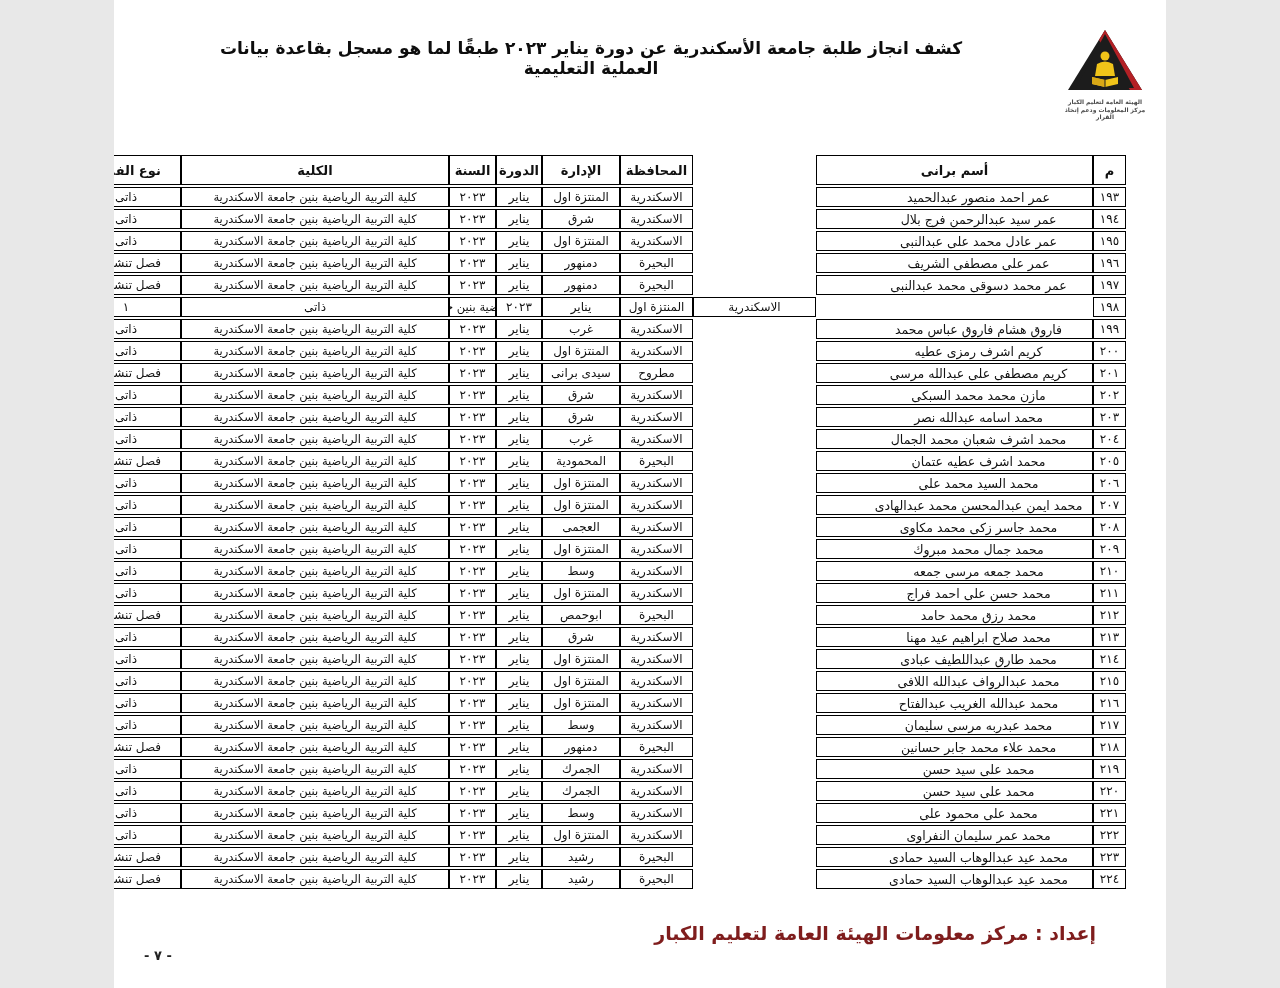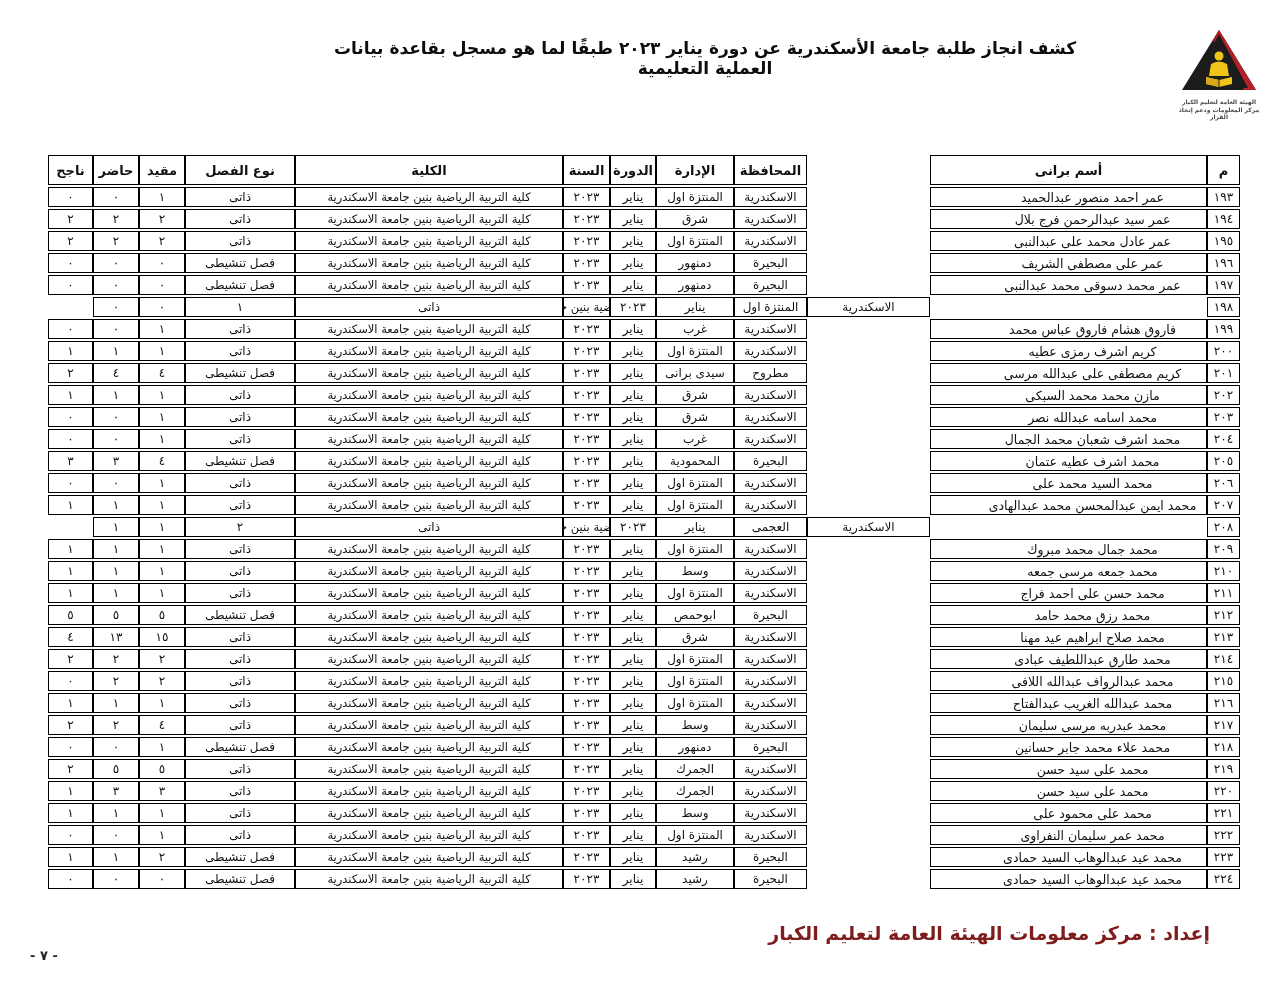--- a/index.html
+++ b/index.html
@@ -1,18 +1,18 @@
 <!DOCTYPE html>
 <html lang="ar" dir="rtl"><head>
 <meta charset="utf-8">
 <style>
   * { margin:0; padding:0; box-sizing:border-box; }
   body { background:#e8e8e8; font-family:"DejaVu Sans", sans-serif; }
   .page {
-    position:relative; width:1280px; height:988px; margin:0 auto;
+    position:relative; width:1052px; height:988px; margin:0 auto;
     background:#ffffff; overflow:hidden; direction:rtl;
   }
   .doc-title {
     position:absolute; top:38px; right:190px; width:770px;
     text-align:center; font-weight:bold; font-size:17px; color:#0d0d0d;
     direction:rtl; letter-spacing:0;
   }
   .logo-box { position:absolute; top:28px; right:16px; width:90px; text-align:center; }
   .logo-caption { font-size:6px; font-weight:bold; color:#4a4a4a; line-height:1.25; direction:rtl; }
   
@@ -282,20 +282,21 @@
           <div class="cell">يناير</div>
           <div class="cell">٢٠٢٣</div>
           <div class="cell college">كلية التربية الرياضية بنين جامعة الاسكندرية</div>
           <div class="cell">ذاتى</div>
           <div class="cell">١</div>
           <div class="cell">١</div>
           <div class="cell">١</div>
         </div>
         <div class="t-row">
           <div class="cell">٢٠٨</div>
+          <div class="cell name">محمد جاسر زكى محمد مكاوى</div>
           <div class="cell gap"></div>
           <div class="cell">الاسكندرية</div>
           <div class="cell">العجمى</div>
           <div class="cell">يناير</div>
           <div class="cell">٢٠٢٣</div>
           <div class="cell college">كلية التربية الرياضية بنين جامعة الاسكندرية</div>
           <div class="cell">ذاتى</div>
           <div class="cell">٢</div>
           <div class="cell">١</div>
           <div class="cell">١</div>

